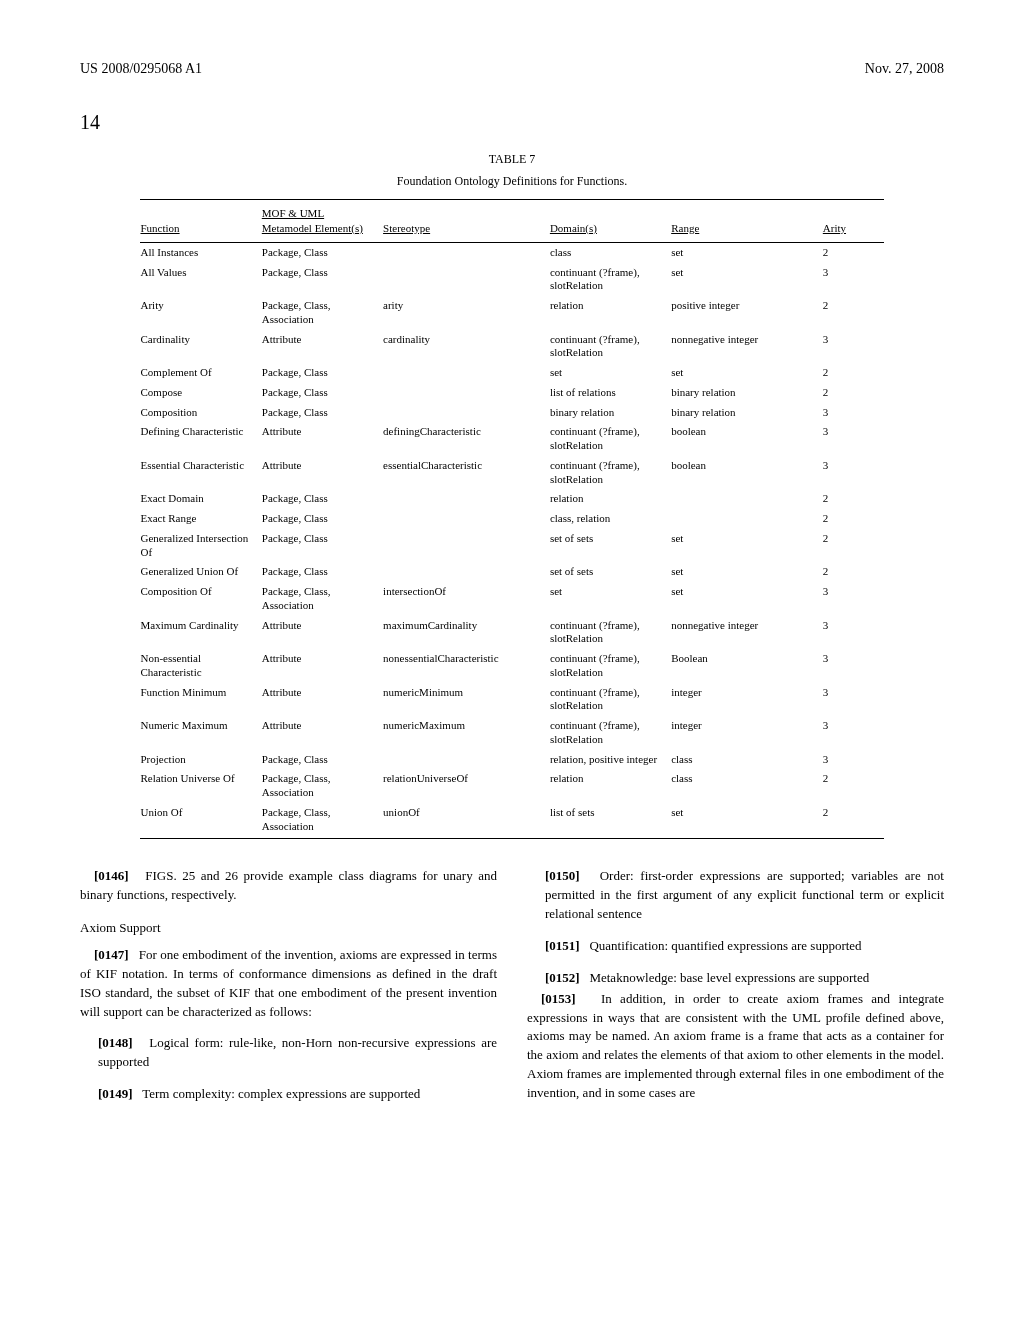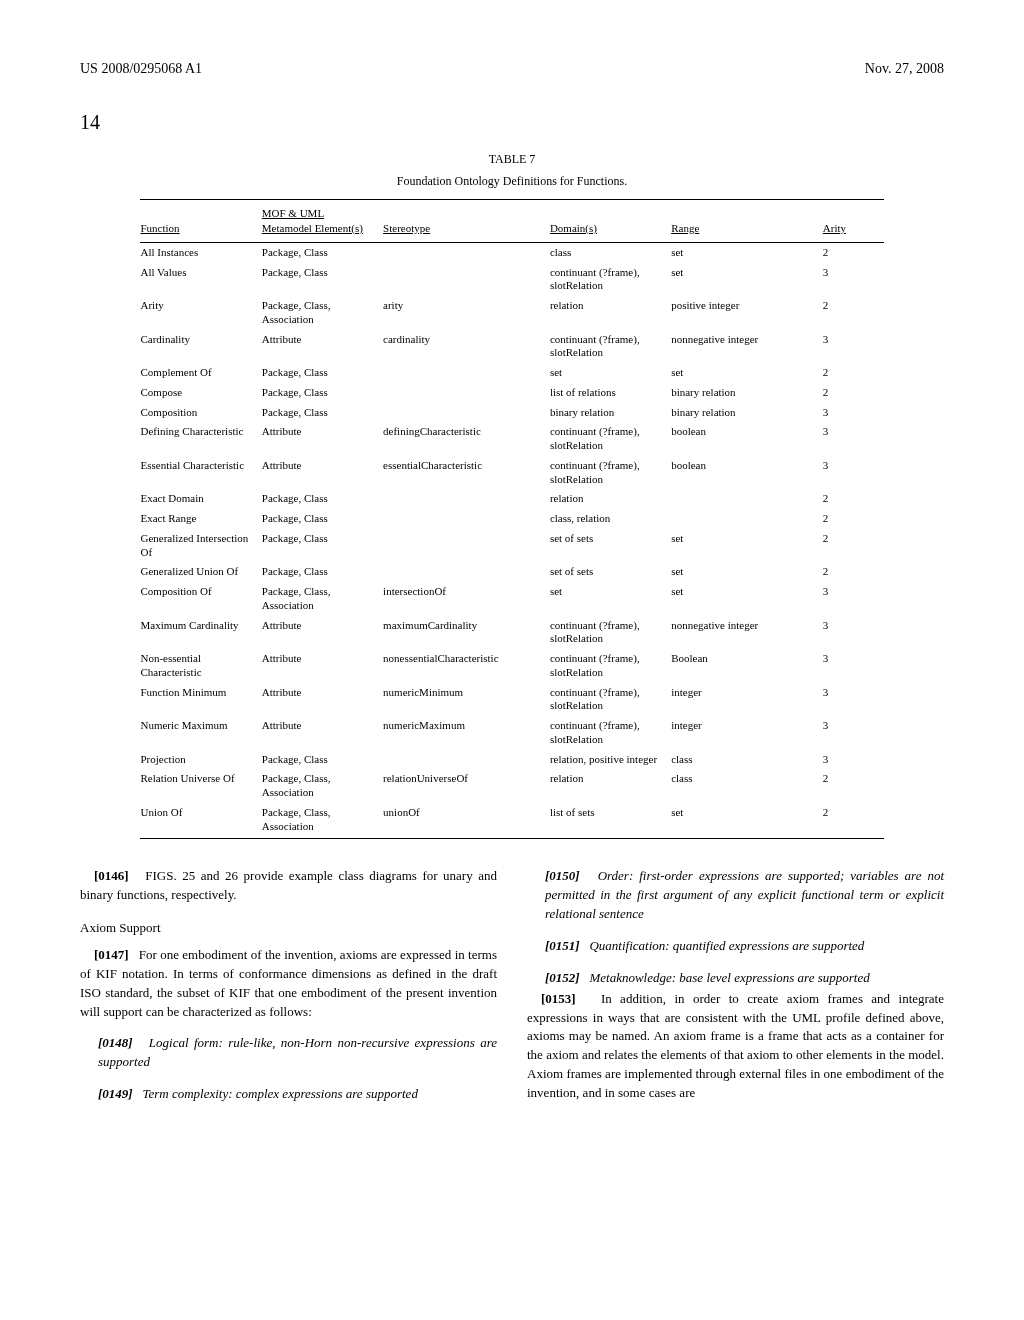--- a/index.html
+++ b/index.html
@@ -60,21 +60,21 @@
   .col-arity { text-align: right; }
   .two-col {
     column-count: 2;
     column-gap: 30px;
     font-size: 13px;
     line-height: 1.45;
   }
   .para { text-indent: 14px; text-align: justify; margin: 0 0 4px 0; }
   .subhead { font-size: 13px; margin: 14px 0 8px 0; }
   .pnum { font-weight: bold; }
-  .indented { margin-left: 18px; text-indent: 0; text-align: justify; margin-bottom: 2px; font-style: italic;}
+  .indented { margin-left: 18px; text-indent: 0; text-align: justify; margin-bottom: 2px;}
 </style>
 </head>
 <body>
 
 <div class="header">
   <span>US 2008/0295068 A1</span>
   <span>Nov. 27, 2008</span>
 </div>
 
 <div class="page-num">14</div>

